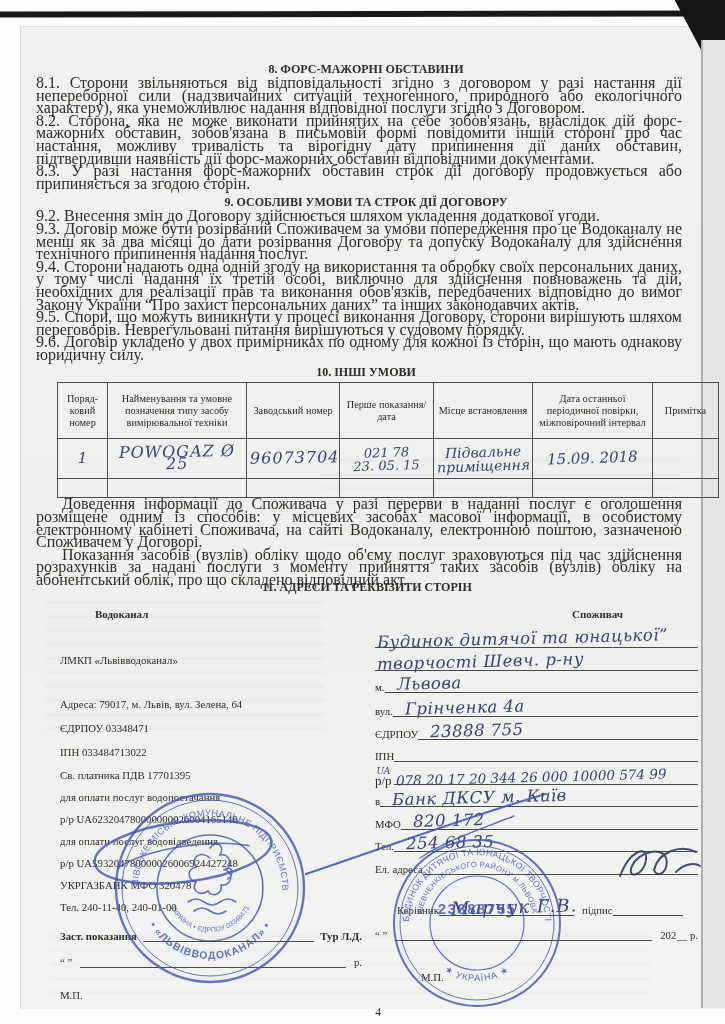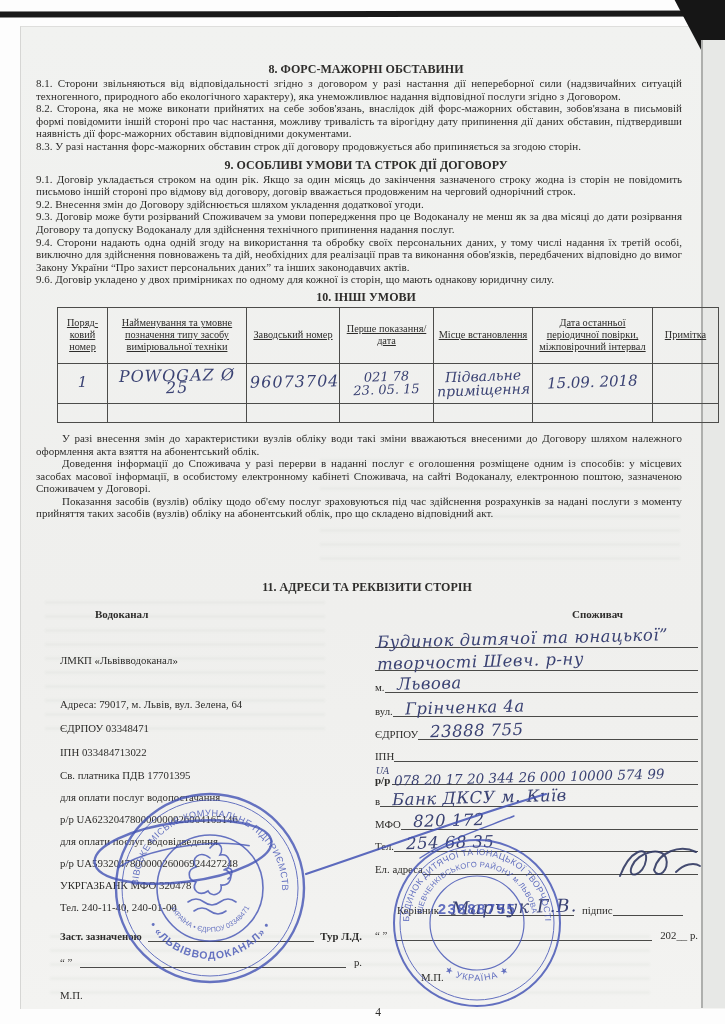--- a/index.html
+++ b/index.html
@@ -22,28 +22,28 @@
   .bleed1{left:320px;top:455px;width:360px;height:105px;}
   .bleed2{left:45px;top:600px;width:280px;height:130px;}
   .bleed3{left:50px;top:928px;width:600px;height:66px;}
 
   
   .content{position:absolute;left:16px;top:0;width:660px;}
   .sec-title{text-align:center;font-weight:bold;font-size:12px;margin:0;}
   .t8{margin-top:36px;}
   .t9{margin-top:5px;text-align:center;}
   .t10{margin-top:4px;}
-  .content p{margin:0;padding:0 14px 0 0;text-align:justify;font-size:11px;line-height:12.6px;}
+  .content p{margin:0;padding:0 14px 0 0;text-align:justify;font-size:16px;line-height:12.6px;}
   .subtitle{text-align:center;font-size:10.8px;margin:1px 0 2px;}
 
   
   table.meters{border-collapse:collapse;margin:2px 0 0 21px;width:612px;table-layout:fixed;}
   table.meters td,table.meters th{border:1px solid #4c4c4a;font-weight:normal;
     font-size:10.3px;line-height:12px;text-align:center;vertical-align:middle;padding:2px 3px;}
-  tr.hdr{height:56px;text-decoration:underline;}
+  tr.hdr{height:56px;}
   tr.fill-row{height:40px;}
   tr.empty-row{height:19px;}
   .c1{width:43px;} .c2{width:132px;} .c3{width:86px;} .c4{width:87px;} .c5{width:92px;} .c6{width:113px;} .c7{width:59px;}
 
   
   .hand{font-family:"DejaVu Serif",serif;font-style:italic;color:#3a4273;}
   .hand-num{font-size:15px;}
   .hand-name{font-size:16px;letter-spacing:1px;transform:rotate(-1deg);display:inline-block;}
   .hand-sm{font-size:13px;line-height:13px;display:block;transform:rotate(-2deg);}
   .hand-place{font-size:14px;line-height:14px;display:block;transform:rotate(-2deg);}
@@ -59,21 +59,21 @@
   .vk .line{position:absolute;left:0;white-space:nowrap;font-size:10.8px;}
   .sp{position:absolute;left:339px;top:0;width:323px;}
   .sp .line{position:absolute;left:0;width:100%;display:flex;align-items:flex-end;}
   .lbl{font-size:10.8px;flex:0 0 auto;}
   .fillu{flex:1 1 auto;border-bottom:1px solid #4a4a48;position:relative;min-height:14px;}
   .fillu .hand{position:absolute;left:12px;bottom:-1px;font-size:15px;white-space:nowrap;transform:rotate(-1.5deg);}
   .fillu .hand.big{font-size:16.5px;letter-spacing:.5px;}
   .fillu .hand.name{font-size:18px;letter-spacing:1px;bottom:-2px;}
   .ua-stack{display:inline-flex;flex-direction:column;align-items:center;line-height:9px;margin-right:2px;}
   .ua-stack .ua{font-size:9px;color:#3a4273;font-style:italic;font-family:"DejaVu Serif",serif;}
-  .ua-stack .rr{font-size:11px;font-weight:bold;}
+  .ua-stack .rr{font-size:13px;}
   .b{font-weight:bold;}
   .dash{display:inline-block;border-bottom:1px solid #4a4a48;height:12px;}
   .mp{font-size:10.8px;position:absolute;}
   .page-num{position:absolute;left:0;right:0;top:980px;text-align:center;font-size:11.5px;}
 
   
   .stampsvg{position:absolute;pointer-events:none;}
   .st-vk{left:112px;top:790px;}
   .st-sp{left:390px;top:836px;}
   .sig-oval{left:88px;top:812px;}
@@ -93,24 +93,24 @@
 
 <div class="paper" style="background:none;border:none;">
   <div class="content">
 
     <div class="sec-title t8">8. ФОРС-МАЖОРНІ ОБСТАВИНИ</div>
     <p>8.1. Сторони звільняються від відповідальності згідно з договором у разі настання дії непереборної сили (надзвичайних ситуацій техногенного, природного або екологічного характеру), яка унеможливлює надання відповідної послуги згідно з Договором.</p>
     <p>8.2. Сторона, яка не може виконати прийнятих на себе зобов'язань, внаслідок дій форс-мажорних обставин, зобов'язана в письмовій формі повідомити іншій стороні про час настання, можливу тривалість та вірогідну дату припинення дії даних обставин, підтвердивши наявність дії форс-мажорних обставин відповідними документами.</p>
     <p>8.3. У разі настання форс-мажорних обставин строк дії договору продовжується або припиняється за згодою сторін.</p>
 
     <div class="sec-title t9">9. ОСОБЛИВІ УМОВИ ТА СТРОК ДІЇ ДОГОВОРУ</div>
-    <p>9.1. Договір укладається строком на один рік. Якщо за один місяць до закінчення зазначеного строку жодна із сторін не повідомить письмово іншій стороні про відмову від договору, договір вважається продовженим на черговий однорічний строк.</p>
     <p>9.2. Внесення змін до Договору здійснюється шляхом укладення додаткової угоди.</p>
     <p>9.3. Договір може бути розірваний Споживачем за умови попередження про це Водоканалу не менш як за два місяці до дати розірвання Договору та допуску Водоканалу для здійснення технічного припинення надання послуг.</p>
     <p>9.4. Сторони надають одна одній згоду на використання та обробку своїх персональних даних, у тому числі надання їх третій особі, виключно для здійснення повноважень та дій, необхідних для реалізації прав та виконання обов'язків, передбачених відповідно до вимог Закону України “Про захист персональних даних” та інших законодавчих актів.</p>
+    <p>9.5. Спори, що можуть виникнути у процесі виконання Договору, сторони вирішують шляхом переговорів. Неврегульовані питання вирішуються у судовому порядку.</p>
     <p>9.6. Договір укладено у двох примірниках по одному для кожної із сторін, що мають однакову юридичну силу.</p>
 
     <div class="sec-title t10">10. ІНШІ УМОВИ</div>
 
     <table class="meters">
       <tbody>
           <tr class="hdr">
         <th class="c1">Поряд-ковий номер</th>
         <th class="c2">Найменування та умовне позначення типу засобу вимірювальної техніки</th>
         <th class="c3">Заводський номер</th>
@@ -139,21 +139,20 @@
             <td></td>
             <td></td>
             <td></td>
             <td></td>
             <td></td>
             <td></td>
       </tr>
     </tbody>
       </table>
 
-    <p style="text-indent:26px;margin-top:9px;">У разі внесення змін до характеристики вузлів обліку води такі зміни вважаються внесеними до Договору шляхом належного оформлення акта взяття на абонентський облік.</p>
     <p style="text-indent:26px;">Доведення інформації до Споживача у разі перерви в наданні послуг є оголошення розміщене одним із способів: у місцевих засобах масової інформації, в особистому електронному кабінеті Споживача, на сайті Водоканалу, електронною поштою, зазначеною Споживачем у Договорі.</p>
     <p style="text-indent:26px;">Показання засобів (вузлів) обліку щодо об'єму послуг зраховуються під час здійснення розрахунків за надані послуги з моменту прийняття таких засобів (вузлів) обліку на абонентський облік, про що складено відповідний акт.</p>
   </div>
 
   <div class="req">
     <div class="sec-title">11. АДРЕСИ ТА РЕКВІЗИТИ СТОРІН</div>
     <div class="col-hdr vk-hdr">Водоканал</div>
     <div class="col-hdr sp-hdr">Споживач</div>
 
     <div class="vk">
@@ -162,21 +161,21 @@
       <div class="line" style="top:144px;">ЄДРПОУ 03348471</div>
       <div class="line" style="top:168px;">ІПН 033484713022</div>
       <div class="line" style="top:191px;">Св. платника ПДВ 17701395</div>
       <div class="line" style="top:213px;text-align:right;">для оплати послуг водопостачання</div>
       <div class="line" style="top:235px;">р/р UA623204780000000026004165146</div>
       <div class="line" style="top:257px;">для оплати послуг водовідведення</div>
       <div class="line" style="top:279px;">р/р UA593204780000026006924427248</div>
       <div class="line" style="top:301px;">УКРГАЗБАНК МФО 320478</div>
       <div class="line" style="top:323px;">Тел. 240-11-40, 240-01-00</div>
       <div class="line b" style="top:351px;width:302px;display:flex;align-items:flex-end;">
-        <span class="lbl b">Заст. зазначеною</span>
+        <span class="lbl b">Заст. показання</span>
         <span class="dash" style="flex:1;margin:0 6px;"></span>
         <span class="lbl b">Тур Л.Д.</span>
       </div>
       <div class="line" style="top:377px;width:302px;display:flex;align-items:flex-end;">
         <span class="lbl">“      ”</span>
         <span class="dash" style="flex:1;margin:0 8px;"></span>
         <span class="lbl">р.</span>
       </div>
       <div class="mp" style="left:0;top:411px;">М.П.</div>
     </div>

